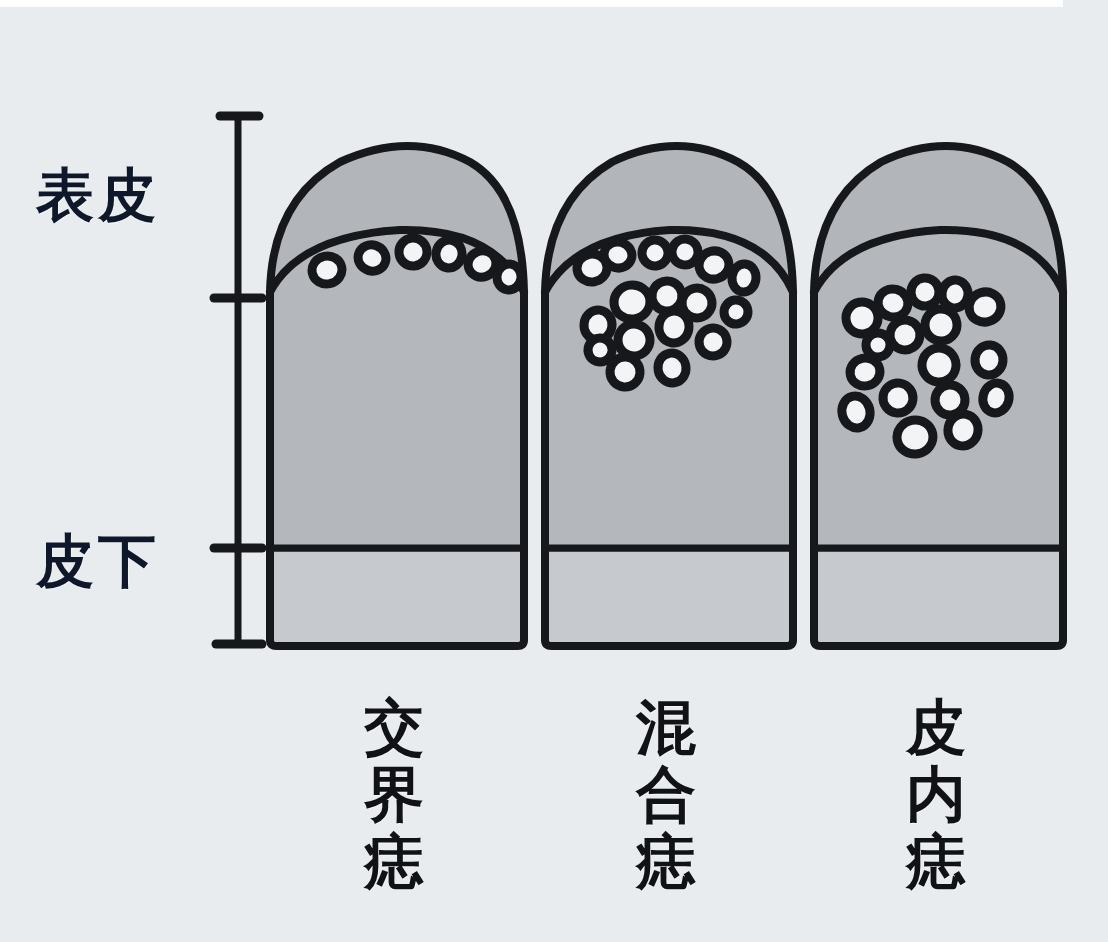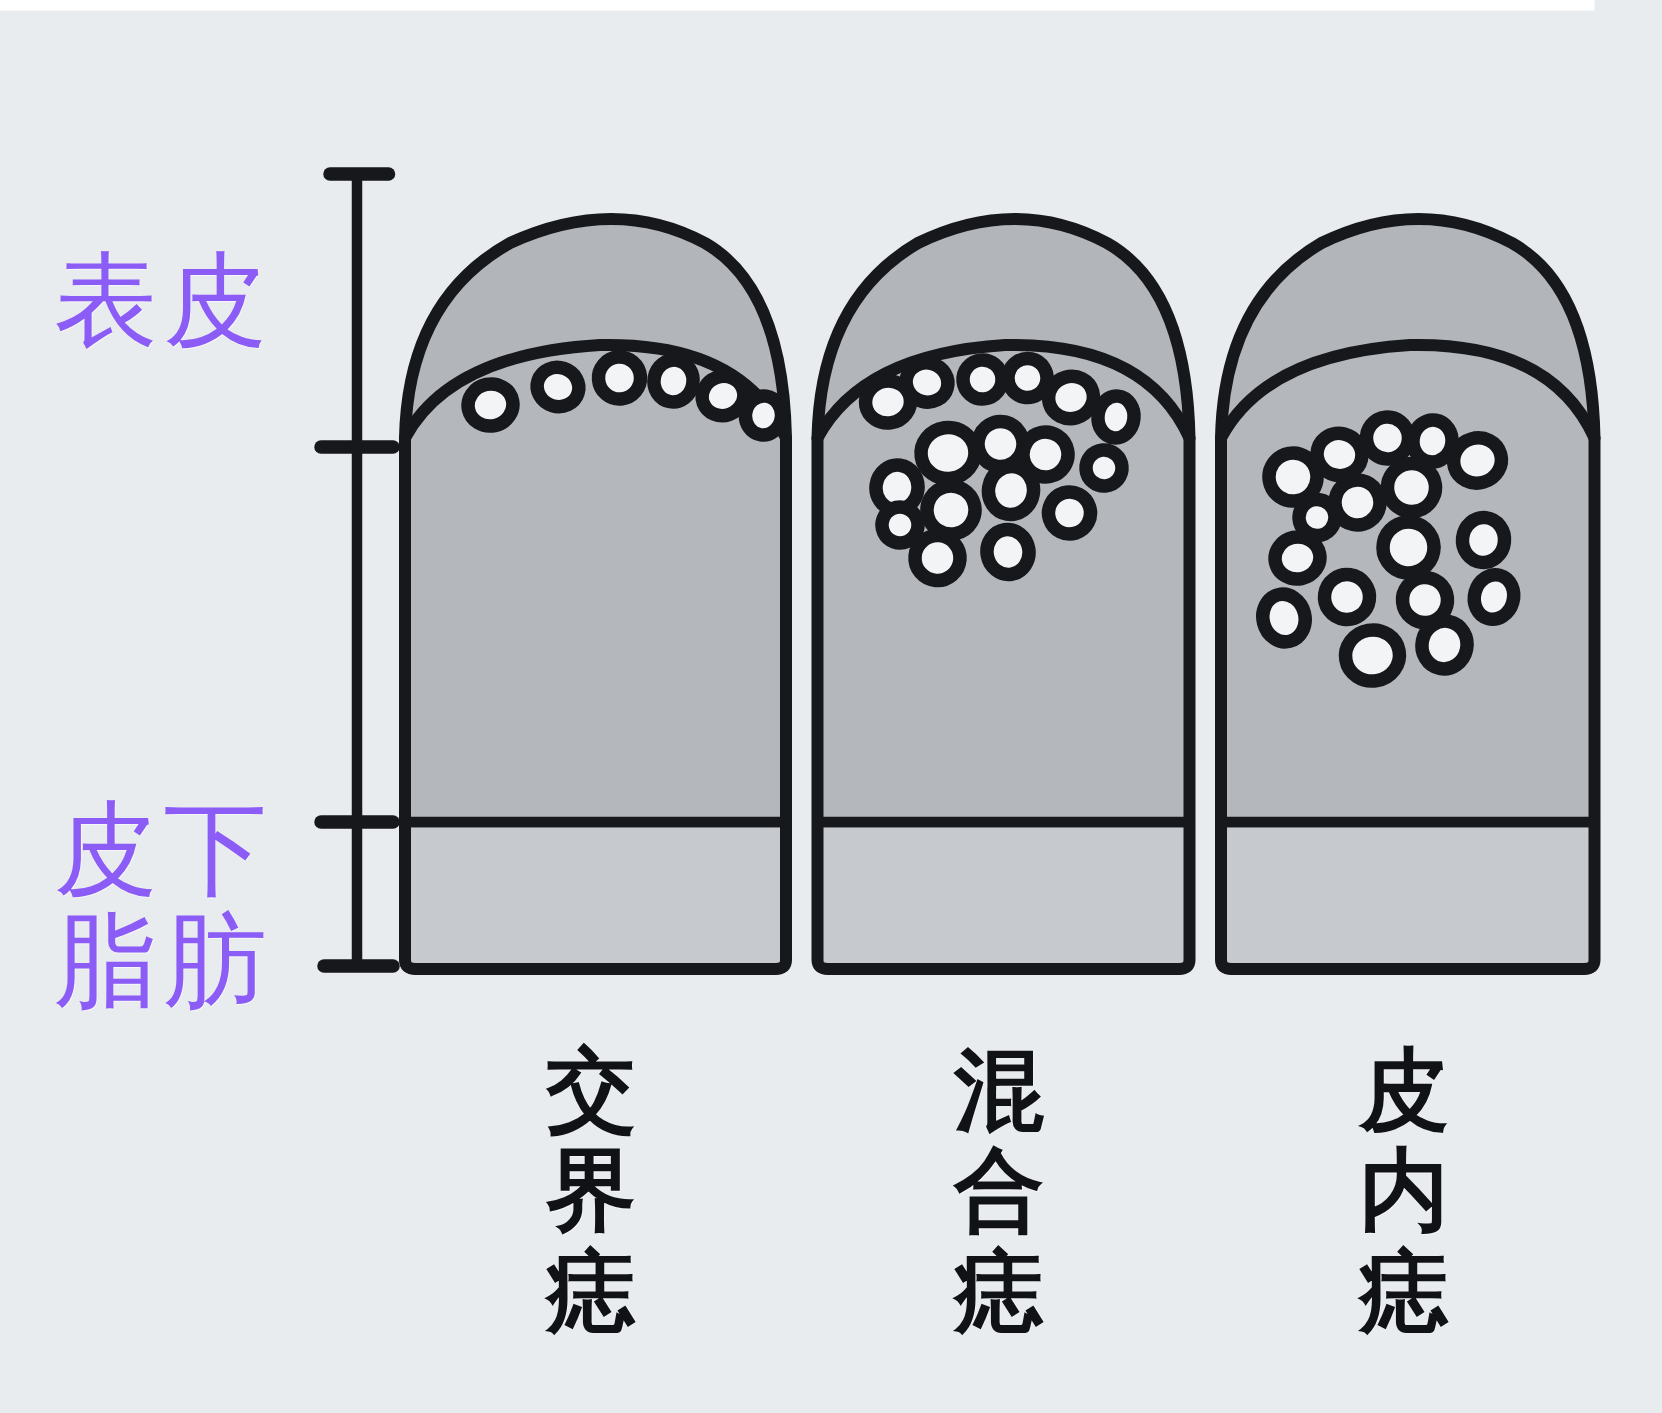--- a/index.html
+++ b/index.html
@@ -28,23 +28,23 @@
     background: #ffffff;
   }
   #figure-svg {
     position: absolute;
     left: 0; top: 0;
     width: 1108px;
     height: 942px;
   }
   .layer-label {
     position: absolute;
-    color: #8b5cf6;
-    font-weight: 400;
-    font-size: 69px;
+    color: #0f172a;
+    font-weight: 700;
+    font-size: 58px;
     line-height: 1.02;
     letter-spacing: 4px;
     white-space: nowrap;
     text-shadow: 0.5px 0.5px 0 rgba(255,255,255,0.55);
   }
   #label-epidermis { left: 36px;  top: 166px; }
   #label-dermis    { left: 36px;  top: 388px; }
   #label-subcut    { left: 36px;  top: 532px; }
   #label-subcut .sub-line2 { display: block; margin-top: 4px; }
 
@@ -169,21 +169,20 @@
         <ellipse cx="963" cy="430" rx="15" ry="16" transform="rotate(12 963 430)" fill="#f3f4f5" stroke="#17181b" stroke-width="9"></ellipse>
       </g>
     </g>
   </svg>
 
   <div class="layer-label" id="label-epidermis">表皮</div>
 
 
   <div class="layer-label" id="label-subcut">
     <span class="sub-line1">皮下</span>
-    <span class="sub-line2">脂肪</span>
   </div>
 
   <div class="nevus-label" id="label-junctional">
     <span>交</span>
     <span>界</span>
     <span>痣</span>
   </div>
 
   <div class="nevus-label" id="label-compound">
     <span>混</span>

